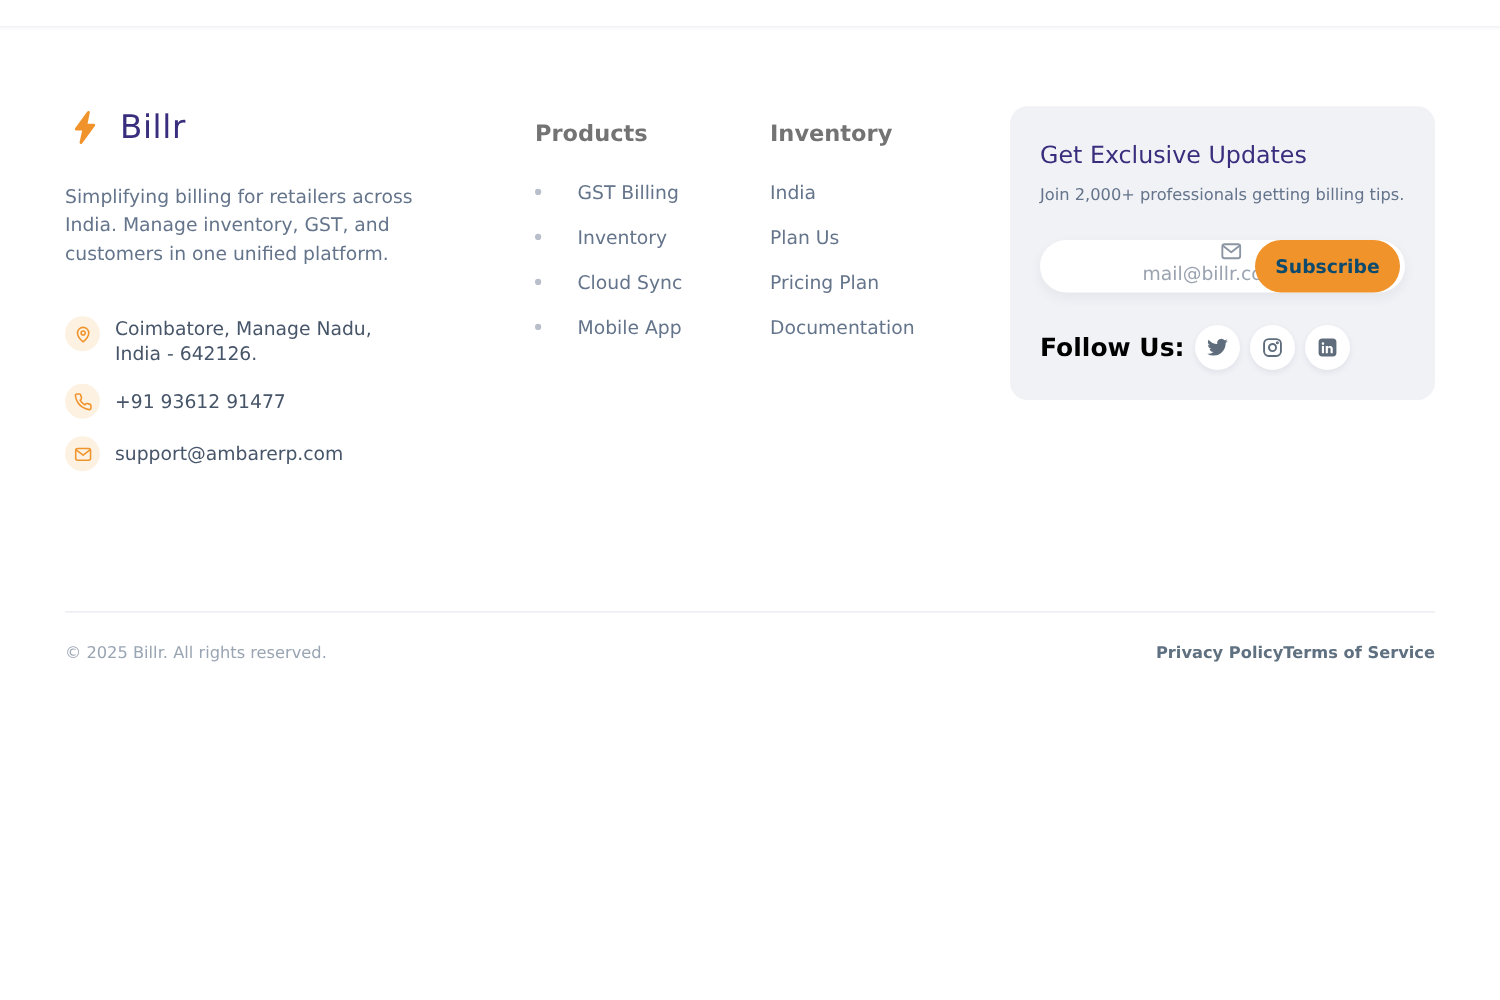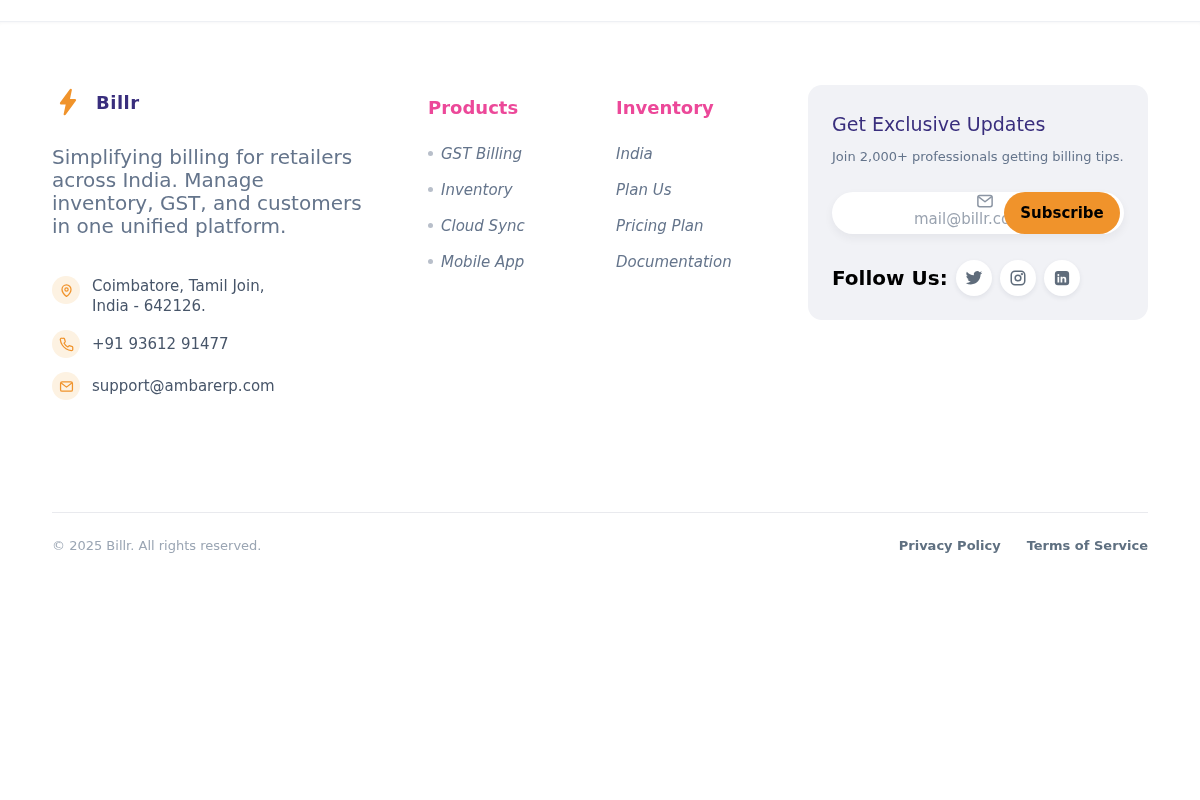--- a/index.html
+++ b/index.html
@@ -10,67 +10,67 @@
   .footer { margin-top:21px; border-top:1px solid #eef0f4;
     box-shadow: inset 0 3px 4px -3px rgba(30,41,59,0.06);
     padding:63px 52px 0 52px; }
 
   .footer-main { display:flex; align-items:flex-start; }
 
   
   .brand-col { width:340px; flex:0 0 auto; }
   .logo-row { display:flex; align-items:center; gap:10px; }
   .logo-bolt { width:34px; height:34px; display:flex; align-items:center; justify-content:center; }
-  .logo-text { font-size:18px; font-weight:bold; color:#392e7d; letter-spacing:0.5px;text-align:center; }
-  .tagline { margin-top:27px; font-size:20px; line-height:23px; color:#64748b; width:310px; }
+  .logo-text { font-size:26px; font-weight:normal; color:#392e7d; letter-spacing:0.5px;text-align:center; }
+  .tagline { margin-top:27px; font-size:15px; line-height:23px; color:#64748b; width:310px; }
   .contacts { margin-top:38px; display:flex; flex-direction:column; gap:14px; }
   .contact-row { display:flex; gap:12px; align-items:center; }
   .contact-row.top { align-items:flex-start; }
   .contact-ico { width:28px; height:28px; border-radius:50%; background:#fdf2e2;
     display:flex; align-items:center; justify-content:center; flex:0 0 auto; }
   .contact-text { font-size:15px; line-height:20px; color:#475569; }
 
   
   .links-col { flex:0 0 auto; padding-top:12px; }
   .col-products { margin-left:36px; width:150px; }
   .col-resources { margin-left:38px; width:150px; }
-  .col-title { font-size:18px; font-weight:bold; color:#ec4899; }
+  .col-title { font-size:18px; font-weight:bold; color:#737373; }
   .link-list { list-style:none; margin-top:28px; }
-  .link-list li { display:flex; align-items:center; gap:8px; height:15px; margin-bottom:21px;font-style:italic; }
+  .link-list li { display:flex; align-items:center; gap:29px; height:15px; margin-bottom:21px; }
   .dot { width:5px; height:5px; border-radius:50%; background:#b8bfca; flex:0 0 auto; }
   .link-list a { font-size:15px; color:#64748b; }
 
   
   .news-card { margin-left:auto; width:340px; background:#f1f2f6; border-radius:14px;
     padding:28px 24px 24px 24px; }
   .news-title { font-size:19px; font-weight:normal; color:#392e7d; }
   .news-sub { margin-top:14px; font-size:13px; color:#64748b; }
   .subscribe-pill { position:relative; margin-top:28px; height:42px; background:#ffffff;
     border-radius:21px; display:flex; align-items:center; padding-left:14px;
     box-shadow:0 4px 10px rgba(30,41,59,0.06);flex-direction:column; }
   .subscribe-pill input { border:none; outline:none; background:transparent;
     font-size:15px; color:#475569; width:150px; margin-left:8px;
     font-family:"DejaVu Sans","Liberation Sans",sans-serif; }
   .subscribe-pill input::placeholder { color:#9aa3b0; }
   .subscribe-btn { position:absolute; top:0; bottom:0; right:4px; width:116px;
-    border:none; border-radius:21px; background:#f0932b; color:#000000;
+    border:none; border-radius:21px; background:#f0932b; color:#0c4a6e;
     font-size:15px; font-weight:bold; cursor:pointer;
     font-family:"DejaVu Sans","Liberation Sans",sans-serif; }
   .follow-row { margin-top:26px; display:flex; align-items:center; }
   .follow-label { font-size:20px; font-weight:bold; color:#000000; }
   .social-btn { width:36px; height:36px; border-radius:50%; background:#ffffff;
     display:flex; align-items:center; justify-content:center; cursor:pointer;
     box-shadow:0 2px 5px rgba(30,41,59,0.08); margin-left:8px; }
   .social-btn:first-of-type { margin-left:38px; }
 
   
   .footer-bottom-wrap { margin-top:112px; border-top:1px solid #e9eaee; }
   .footer-bottom { display:flex; align-items:flex-end; padding:25px 0 30px 0; }
   .copyright { font-size:13px; color:#9aa5b3; }
-  .legal-links { margin-left:auto; display:flex; gap:26px; }
+  .legal-links { margin-left:auto; display:flex; }
   .legal-links a { font-size:13px; font-weight:bold; color:#5f7081; }
 </style>
 </head>
 <body>
 
 <div class="footer">
   <div class="footer-main">
 
     <div class="brand-col">
       <div class="logo-row">
@@ -86,21 +86,21 @@
 
       <div class="contacts">
         <div class="contact-row top">
           <span class="contact-ico">
             <svg width="15" height="15" viewBox="0 0 24 24" fill="none" stroke="#f0932b" stroke-width="2" stroke-linecap="round" stroke-linejoin="round">
               <path d="M12 21.5 C12 21.5 4.8 15.8 4.8 10.2 a7.2 7.2 0 1 1 14.4 0 C19.2 15.8 12 21.5 12 21.5 z"></path>
               <circle cx="12" cy="10.2" r="2.6"></circle>
             </svg>
           </span>
           <span class="contact-text">
-            <span>Coimbatore, Tamil Join,</span><br>
+            <span>Coimbatore, Manage Nadu,</span><br>
             <span>India - 642126.</span>
           </span>
         </div>
 
         <div class="contact-row">
           <span class="contact-ico">
             <svg width="15" height="15" viewBox="0 0 24 24" fill="none" stroke="#f0932b" stroke-width="2" stroke-linecap="round" stroke-linejoin="round">
               <path d="M22 16.9v3a2 2 0 0 1-2.2 2 19.8 19.8 0 0 1-8.6-3.1 19.5 19.5 0 0 1-6-6A19.8 19.8 0 0 1 2.1 4.2 2 2 0 0 1 4.1 2h3a2 2 0 0 1 2 1.7c.13.96.36 1.9.74 2.8a2 2 0 0 1-.45 2.1L8.1 9.9a16 16 0 0 0 6 6l1.3-1.3a2 2 0 0 1 2.1-.45c.9.38 1.84.63 2.8.74A2 2 0 0 1 22 16.9z"></path>
             </svg>
           </span>

